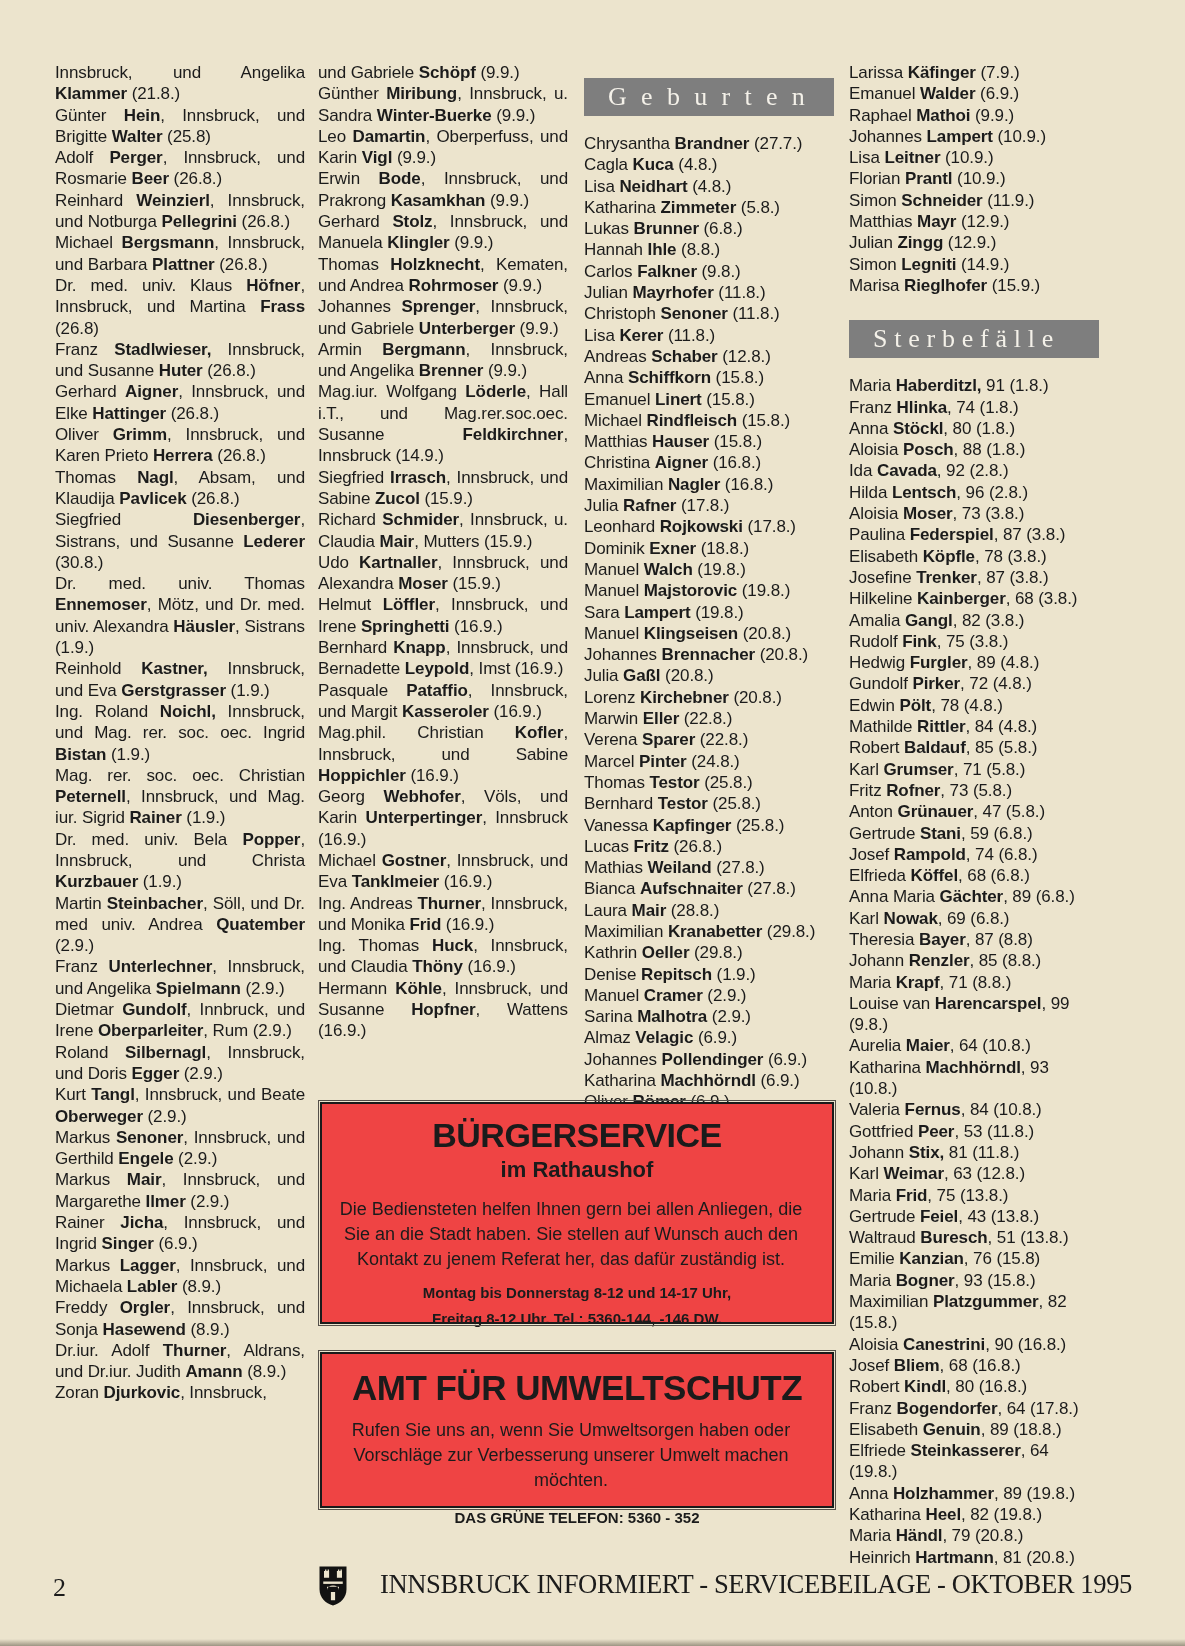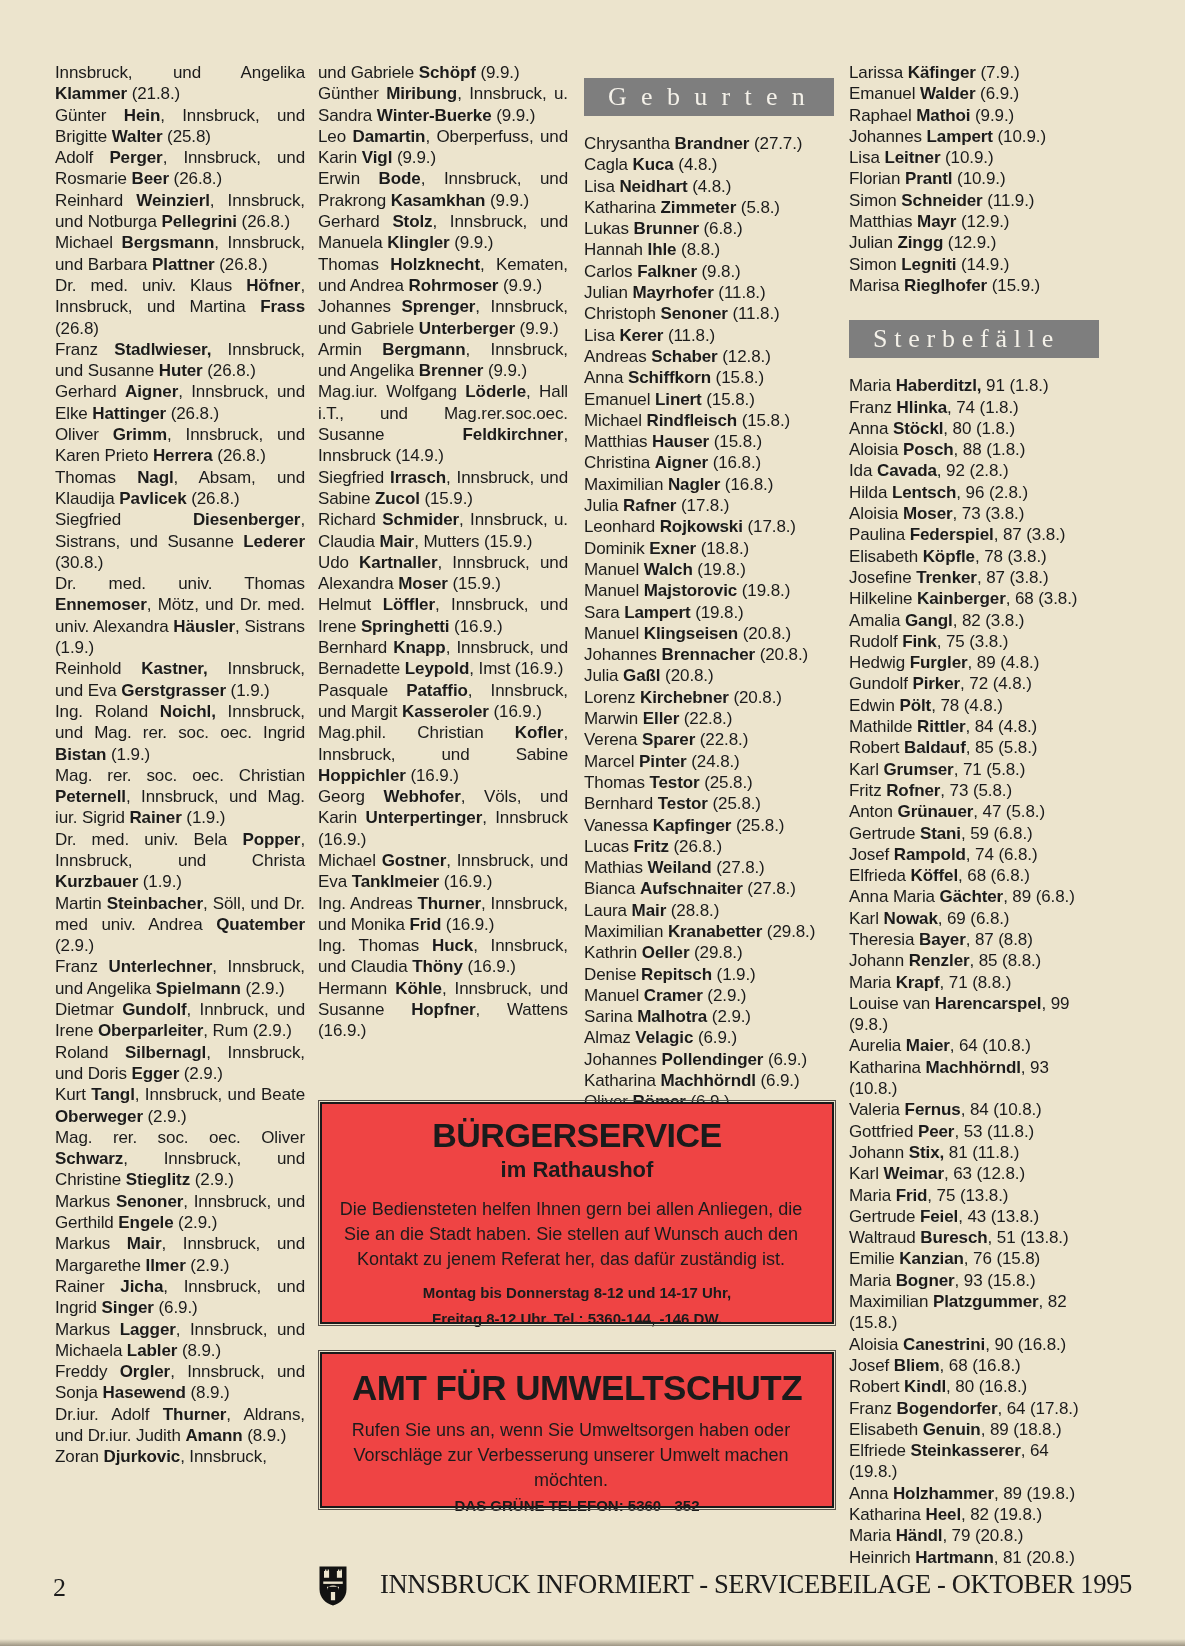--- a/index.html
+++ b/index.html
@@ -31,21 +31,21 @@
     text-align:center;
   }
   #box-buergerservice{top:1102px;height:218px;}
   #box-umwelt{top:1352px;height:152px;}
   .box-title{font-weight:700;font-size:34px;letter-spacing:-0.5px;margin-top:12px;}
   .box-subtitle{font-weight:700;font-size:22px;margin-top:2px;}
   .box-body{font-size:18px;line-height:25px;margin:14px 28px 0 16px;}
   .box-strong{font-weight:700;font-size:15px;line-height:26px;margin-top:8px;}
   #box-umwelt .box-title{font-size:35px;margin-top:14px;}
   #box-umwelt .box-body{margin-top:10px;}
-  #box-umwelt .box-strong{margin-top:0;}
+  #box-umwelt .box-strong{margin-top:12px;}
   #footer{position:absolute;left:0;top:1565px;width:1185px;height:60px;}
   #page-number{position:absolute;left:53px;top:8px;font-family:"Liberation Serif",serif;font-size:26px;}
   #footer-shield{position:absolute;left:318px;top:0px;}
   #footer-title{
     position:absolute;left:380px;top:4px;width:705px;
     font-family:"Liberation Serif",serif;font-size:27px;letter-spacing:-0.4px;
     transform:scaleX(0.985);transform-origin:left;white-space:nowrap;
   }
   #scan-edge{position:absolute;left:0;bottom:0;width:100%;height:7px;
     background:linear-gradient(to bottom,rgba(60,52,40,0),rgba(60,52,40,0.45));}
@@ -68,21 +68,20 @@
     <div class="entry">Dr. med. univ. Thomas <b>Ennemoser</b>, Mötz, und Dr. med. univ. Alexandra <b>Häusler</b>, Sistrans (1.9.)</div>
     <div class="entry">Reinhold <b>Kastner,</b> Innsbruck, und Eva <b>Gerstgrasser</b> (1.9.)</div>
     <div class="entry">Ing. Roland <b>Noichl,</b> Innsbruck, und Mag. rer. soc. oec. Ingrid <b>Bistan</b> (1.9.)</div>
     <div class="entry">Mag. rer. soc. oec. Christian <b>Peternell</b>, Innsbruck, und Mag. iur. Sigrid <b>Rainer</b> (1.9.)</div>
     <div class="entry">Dr. med. univ. Bela <b>Popper</b>, Innsbruck, und Christa <b>Kurzbauer</b> (1.9.)</div>
     <div class="entry">Martin <b>Steinbacher</b>, Söll, und Dr. med univ. Andrea <b>Quatember</b> (2.9.)</div>
     <div class="entry">Franz <b>Unterlechner</b>, Innsbruck, und Angelika <b>Spielmann</b> (2.9.)</div>
     <div class="entry">Dietmar <b>Gundolf</b>, Innbruck, und Irene <b>Oberparleiter</b>, Rum (2.9.)</div>
     <div class="entry">Roland <b>Silbernagl</b>, Innsbruck, und Doris <b>Egger</b> (2.9.)</div>
     <div class="entry">Kurt <b>Tangl</b>, Innsbruck, und Beate <b>Oberweger</b> (2.9.)</div>
-    <div class="entry">Mag. rer. soc. oec. Oliver <b>Schwarz</b>, Innsbruck, und Christine <b>Stieglitz</b> (2.9.)</div>
     <div class="entry">Markus <b>Senoner</b>, Innsbruck, und Gerthild <b>Engele</b> (2.9.)</div>
     <div class="entry">Markus <b>Mair</b>, Innsbruck, und Margarethe <b>Ilmer</b> (2.9.)</div>
     <div class="entry">Rainer <b>Jicha</b>, Innsbruck, und Ingrid <b>Singer</b> (6.9.)</div>
     <div class="entry">Markus <b>Lagger</b>, Innsbruck, und Michaela <b>Labler</b> (8.9.)</div>
     <div class="entry">Freddy <b>Orgler</b>, Innsbruck, und Sonja <b>Hasewend</b> (8.9.)</div>
     <div class="entry">Dr.iur. Adolf <b>Thurner</b>, Aldrans, und Dr.iur. Judith <b>Amann</b> (8.9.)</div>
     <div class="entry">Zoran <b>Djurkovic</b>, Innsbruck,</div>
   </div>
 
 <div id="col2" class="col justify">

